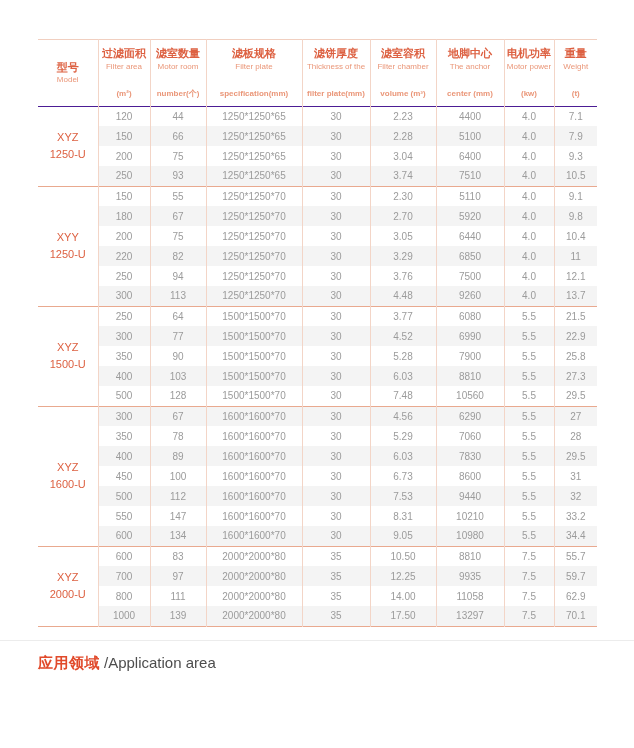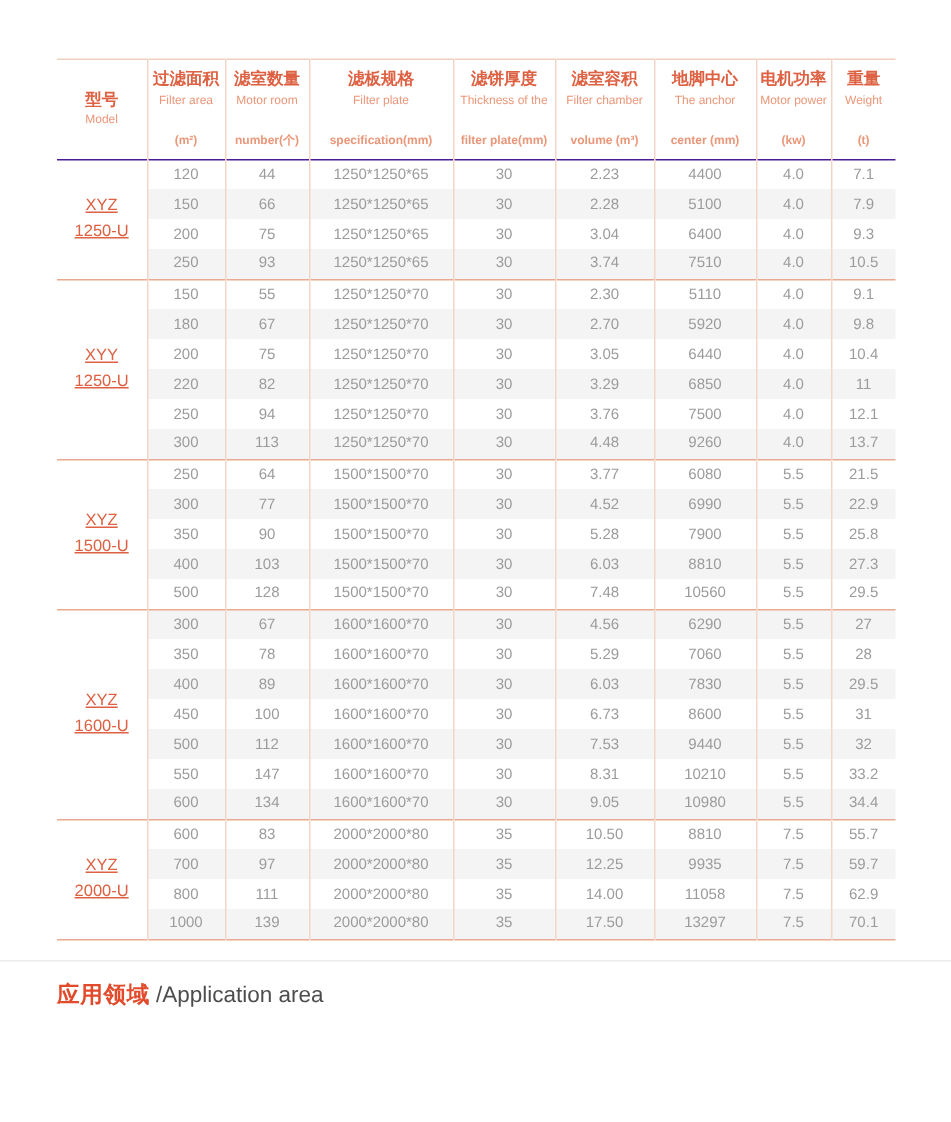--- a/index.html
+++ b/index.html
@@ -31,21 +31,21 @@
   table.spec th:last-child, table.spec td:last-child { border-right: none; }
   thead th { padding: 7px 1px 6px 1px; }
   thead { border-bottom: 1px solid #4c1d95; }
   tbody { border-top: 1px solid #e9a98f; }
   .h-zh { font-size: 11px; font-weight: bold; color: #dd6142; line-height: 1.25; }
   .h-en { font-size: 8px; color: #ea9678; line-height: 1.3; margin-top: 1px; font-weight: normal; }
   .h-unit { font-size: 8px; color: #ea9678; line-height: 1.3; margin-top: 17px; font-weight: bold; }
   td.val { height: 20px; font-size: 10px; color: #9b9b9b; }
   tr.alt td.val { background: #f4f4f4; }
   td.model-cell { background: #ffffff; }
-  .model-line { font-size: 11px; color: #dd6142; line-height: 1.55; text-decoration: underline; }
+  .model-line { font-size: 11px; color: #dd6142; line-height: 1.55; }
 
   
   .divider { width: 634px; border-top: 1px solid #ececec; margin-top: 13px; }
   .app-block { padding-top: 13px; }
   .app-block .sec-title .en { margin-left: 4px; }
   .scope-zh { font-size: 10.5px; color: #8f8f8f; margin-top: 8px; letter-spacing: 0.3px; }
   .scope-en { font-size: 11px; color: #9a9a9a; margin-top: 7px; line-height: 1.6; width: 555px; }
 </style>
 </head>
 <body>

